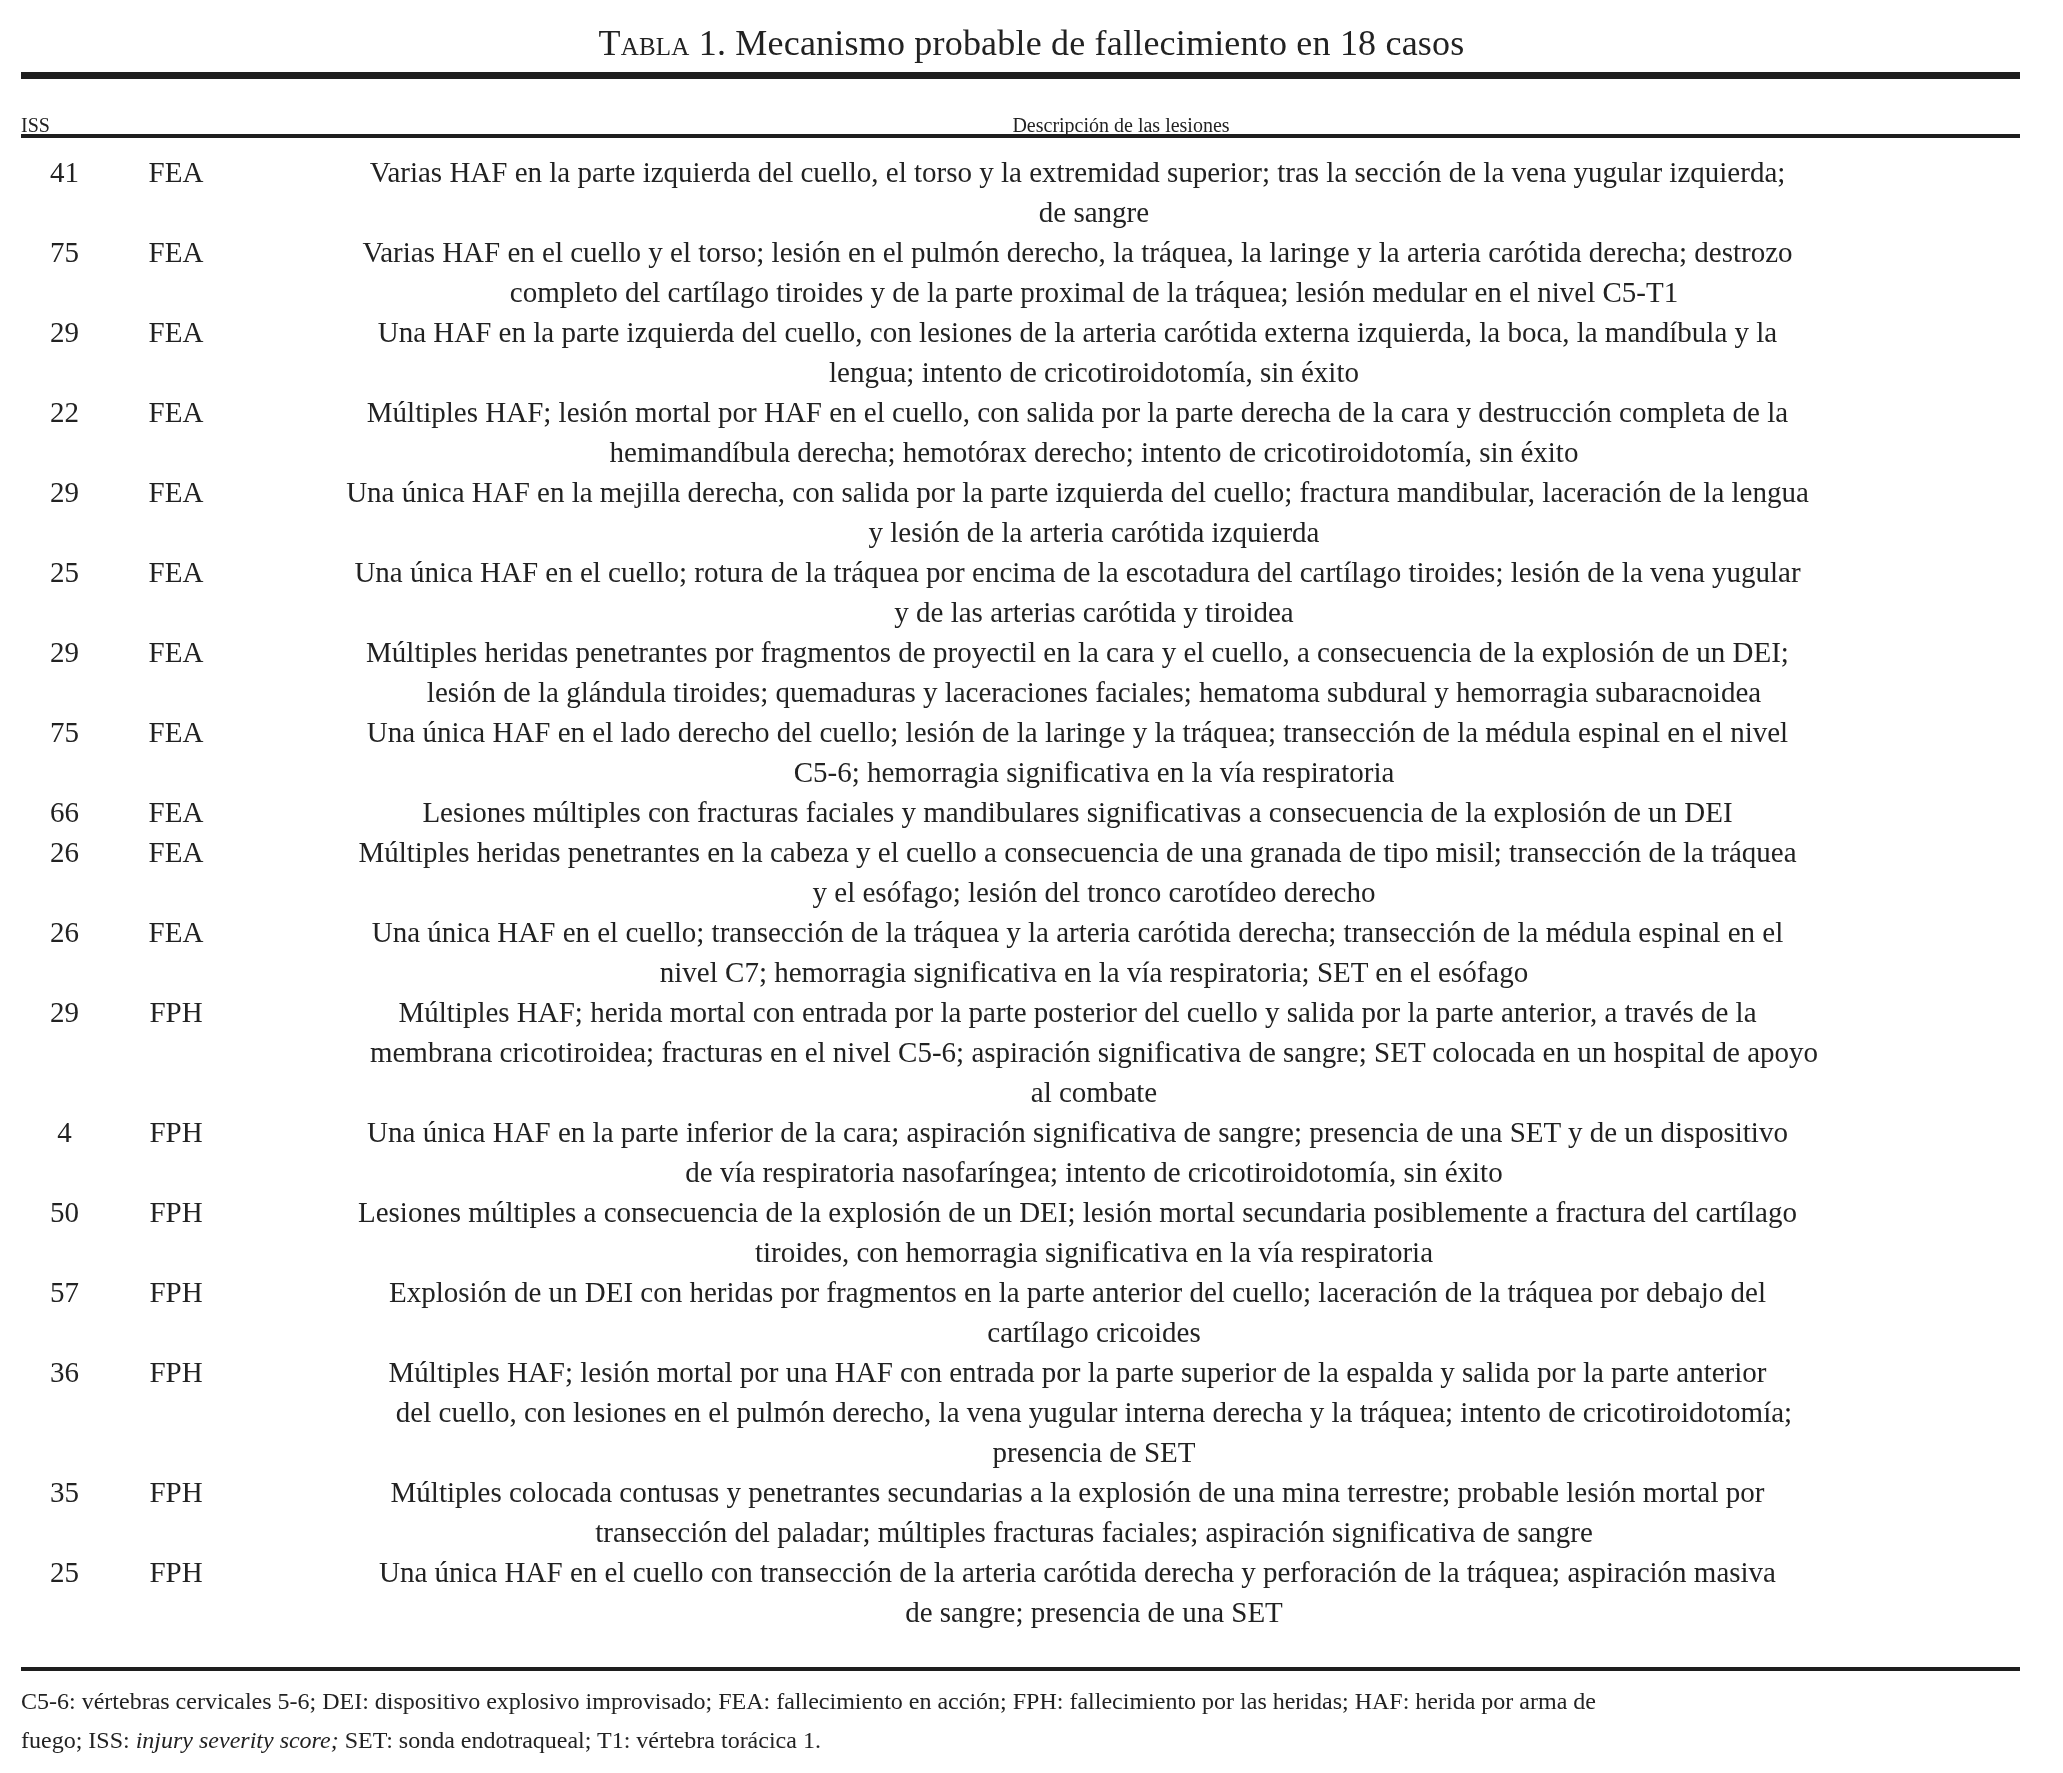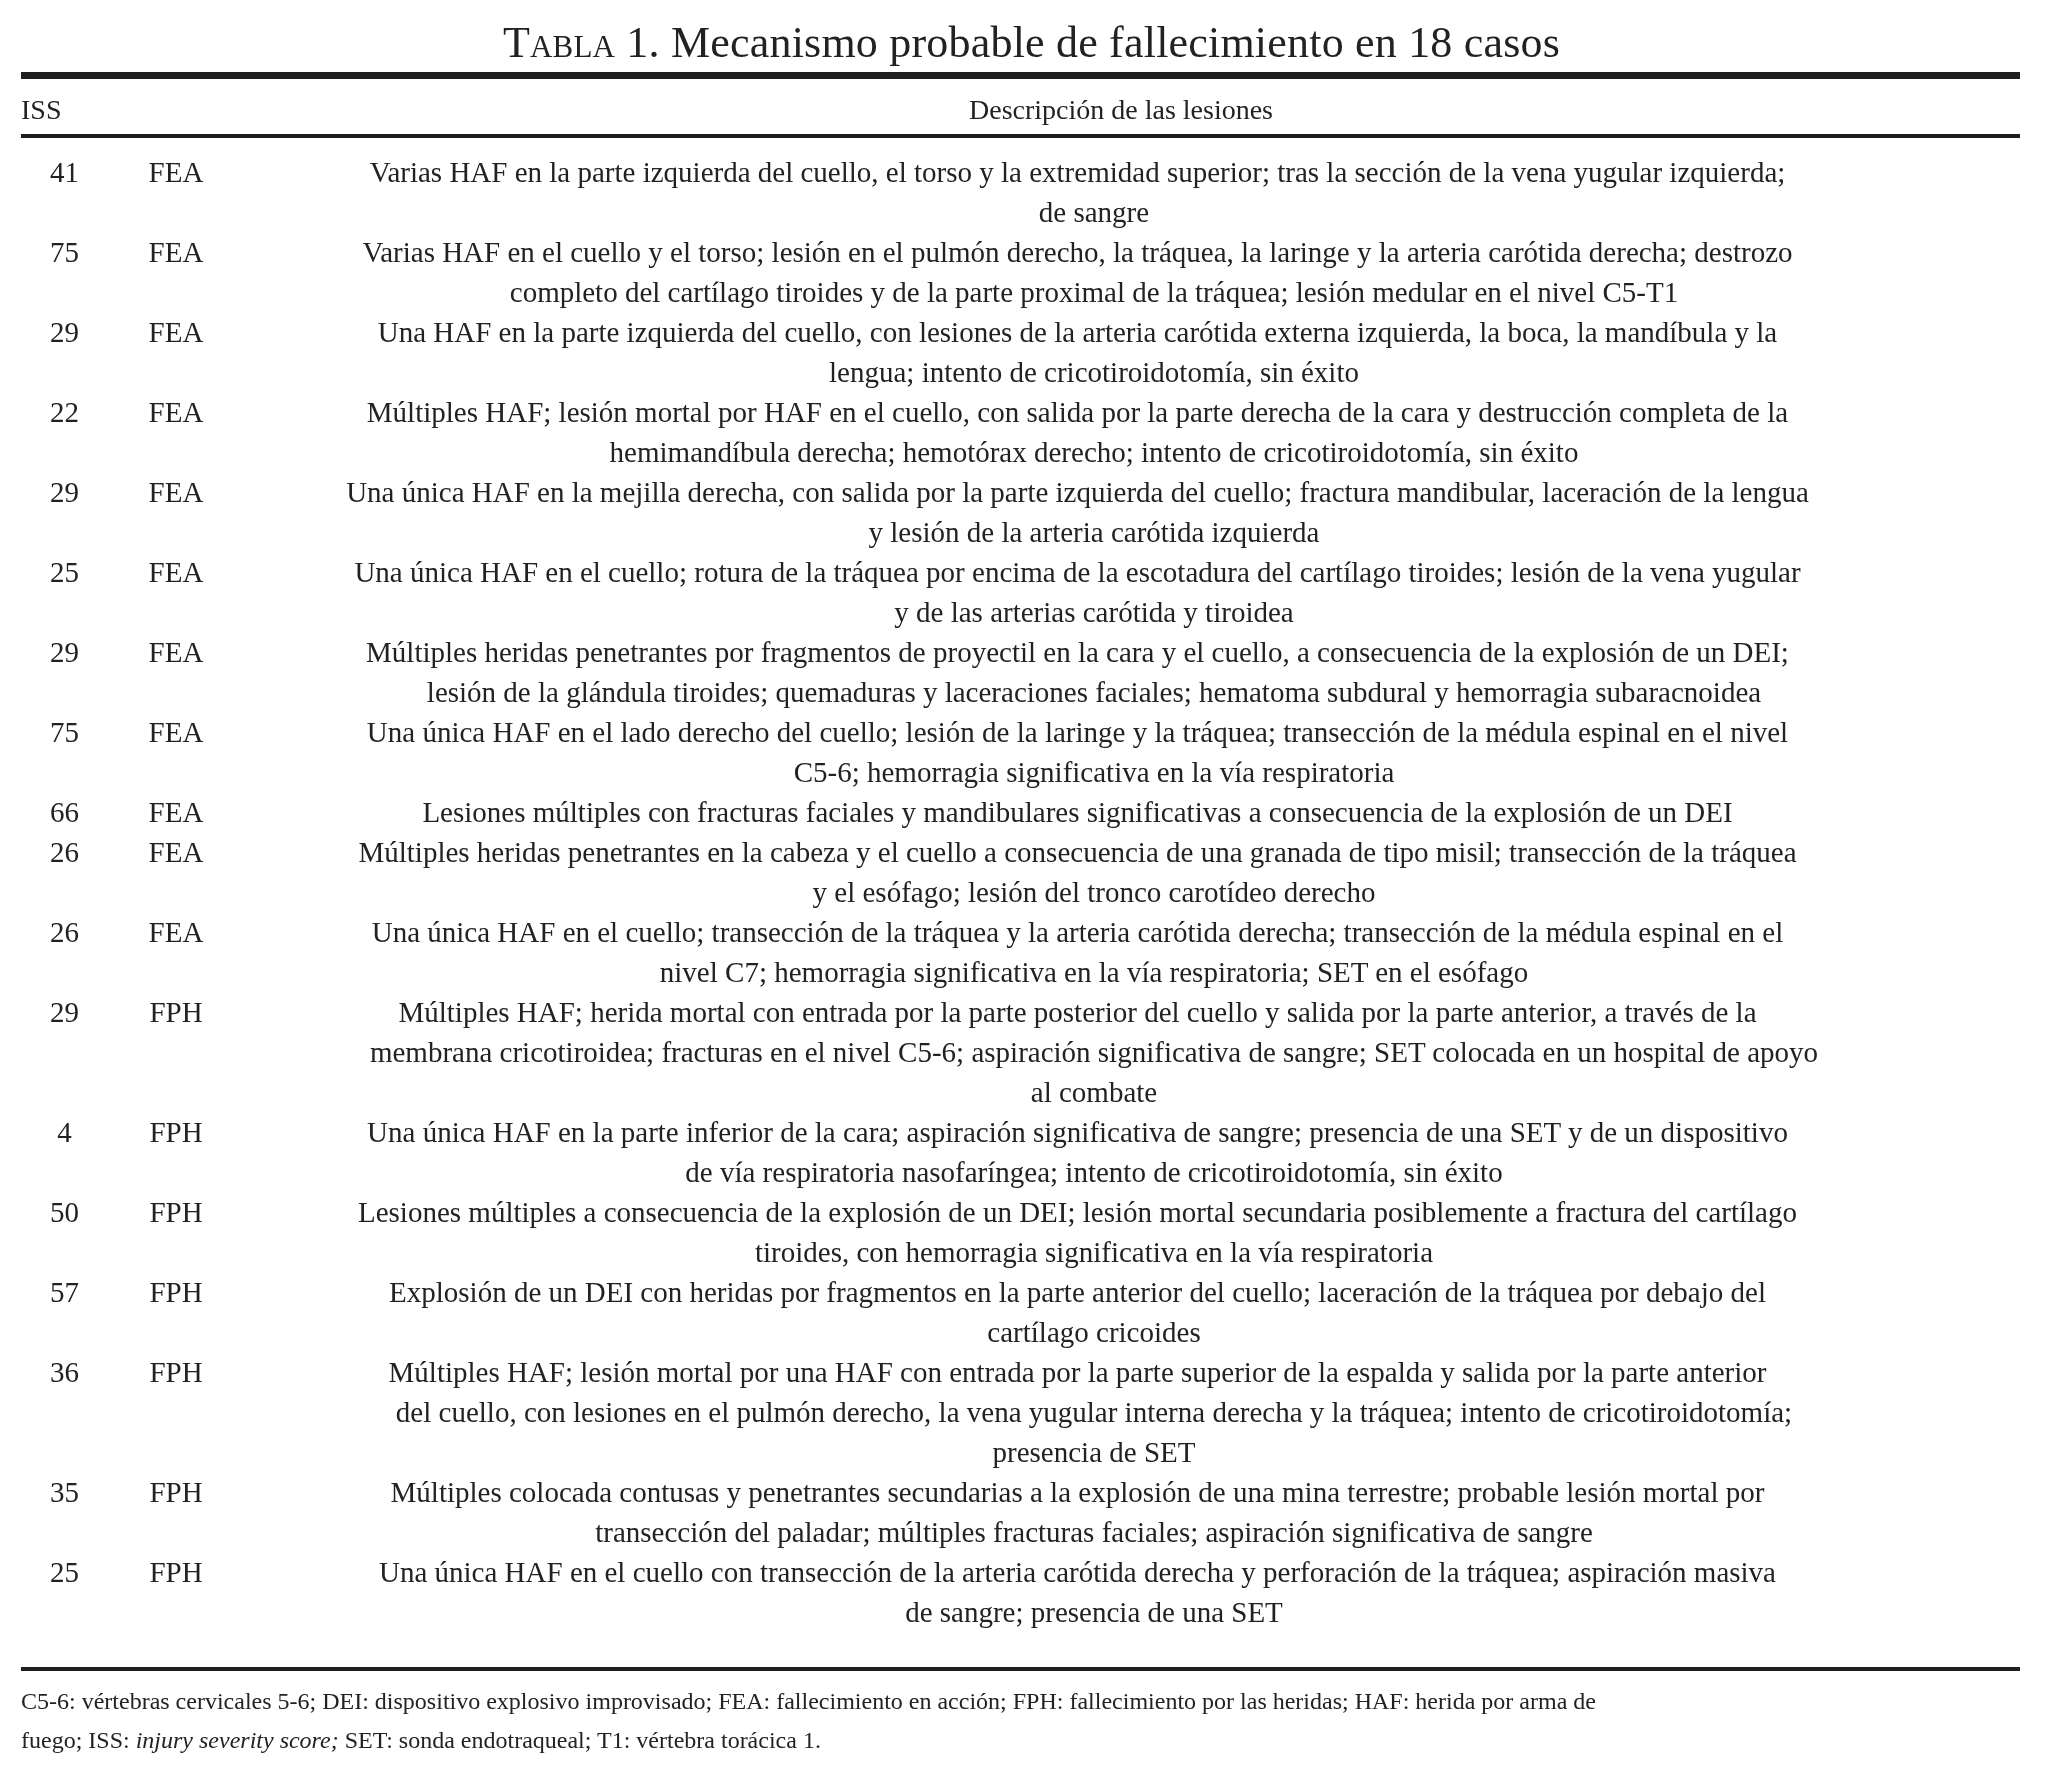--- a/index.html
+++ b/index.html
@@ -3,30 +3,30 @@
 <meta charset="utf-8">
 <style>
   html, body { margin: 0; padding: 0; background: #ffffff; }
   body {
     width: 2063px; height: 1774px; position: relative; overflow: hidden;
     font-family: "DejaVu Serif", "Liberation Serif", serif;
     color: #222222;
   }
   .title {
     position: absolute; left: 0; top: 21px; width: 2063px;
-    text-align: center; font-size: 44px; line-height: 44px;
+    text-align: center; font-size: 36px; line-height: 44px;
     font-family: "Liberation Serif", serif; letter-spacing: 0.2px;
   }
   .title .sc { font-variant: small-caps; }
   .rule { position: absolute; left: 21px; width: 1999px; background: #1e1e1e; }
   .rule.top { top: 72px; height: 6.8px; }
   .rule.head { top: 134px; height: 3.9px; }
   .rule.bottom { top: 1667px; height: 3.9px; }
   .hdr {
-    position: absolute; top: 93px; font-size: 28px; line-height: 33px;
+    position: absolute; top: 109px; font-size: 20px; line-height: 33px;
     font-family: "Liberation Serif", serif;
   }
   .hdr.iss { left: 21px; }
   .hdr.desc { left: 0; width: 2242px; text-align: center; }
   .rows { position: absolute; left: 21px; top: 152px; width: 1999px; }
   .row { position: relative; text-align: center; }
   .cell-iss { position: absolute; left: 0; top: 0; width: 87px; }
   .cell-status { position: absolute; left: 102px; top: 0; width: 106px; }
   .cell-desc { margin-left: 114px; }
   .line { font-size: 29px; line-height: 40px; height: 40px; white-space: nowrap;

